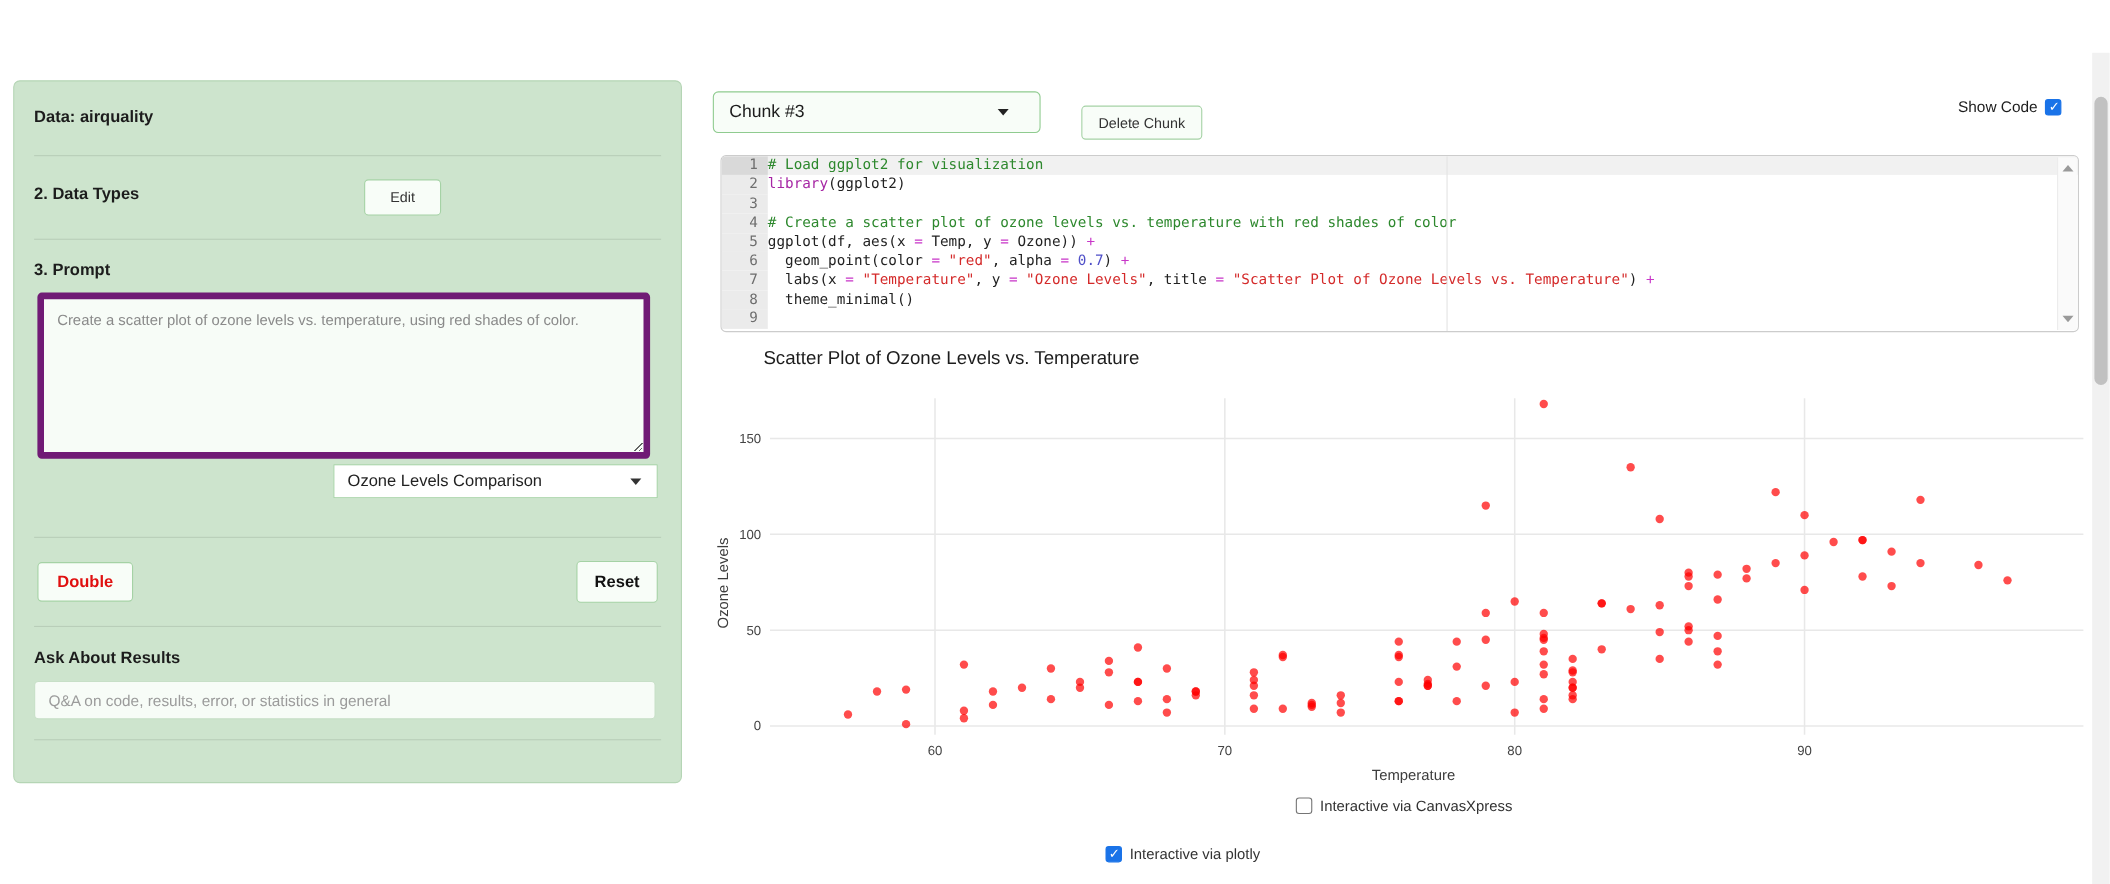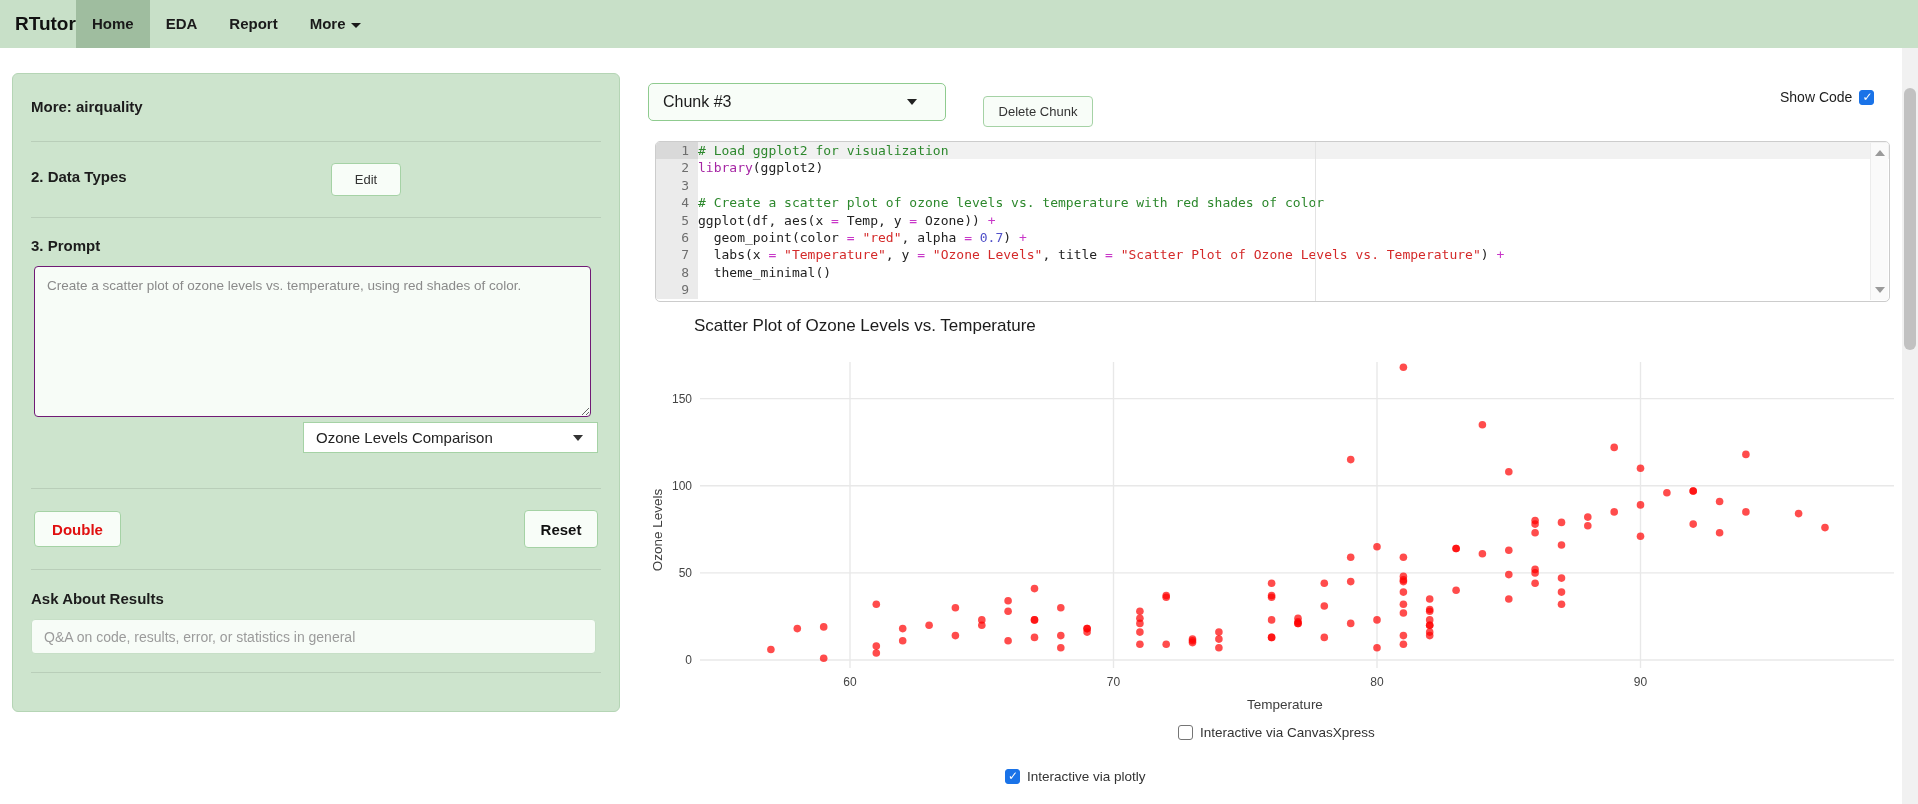--- a/index.html
+++ b/index.html
@@ -17,21 +17,21 @@
       border-right:5px solid transparent;border-top:5px solid #1a1a1a;vertical-align:middle;}
 
   
   .panel{position:absolute;left:12px;top:73px;width:606px;height:637px;background:#cde4cd;
          border:1px solid #b5d5b5;border-radius:6px;}
   .panel .hrule{position:absolute;left:18px;right:18px;height:0;border-top:1px solid #b9ceb9;}
   .heading{position:absolute;font-size:15px;font-weight:bold;color:#1c1c1c;}
   .btn{background:#f8fdf8;border:1px solid #a5d2a5;border-radius:4px;color:#333;
        font-family:inherit;cursor:pointer;text-align:center;}
   .prompt-area{position:absolute;left:21px;top:192px;width:557px;height:151px;background:#f7fcf7;
-       border:1px solid #701a75;border-radius:4px;resize:vertical;padding:9px 12px;
+       border:6px solid #701a75;border-radius:4px;resize:vertical;padding:9px 12px;
        font-family:inherit;font-size:13.5px;color:#8a8a8a;line-height:1.45;box-sizing:border-box;}
   .select-box{position:absolute;background:#fff;border:1px solid #a5d2a5;border-radius:0;
        display:flex;align-items:center;cursor:pointer;box-sizing:border-box;}
   .select-box .sel-label{flex:1;padding-left:12px;font-size:15px;color:#222;white-space:nowrap;overflow:hidden;}
   .select-box .sel-caret{width:0;height:0;border-left:5px solid transparent;border-right:5px solid transparent;
        border-top:6px solid #333;margin-right:14px;}
   .ask-input{position:absolute;left:18px;top:545px;width:565px;height:35px;background:#f7fcf7;
        border:1px solid #c7dfc7;border-radius:4px;padding:0 12px;font-family:inherit;font-size:14px;
        color:#333;box-sizing:border-box;}
   .ask-input::placeholder{color:#9b9b9b;}
@@ -84,32 +84,23 @@
 
   .submit-btn{position:absolute;left:21px;top:437px;width:87px;height:36px;font-size:15px;font-weight:bold;color:#e01010;}
   .reset-btn{position:absolute;left:511px;top:436px;width:74px;height:38px;font-size:15px;font-weight:bold;color:#111;}
   .edit-btn{position:absolute;left:318px;top:89px;width:70px;height:33px;font-size:13px;}
 </style>
 </head>
 <body>
 
 <div class="stage">
 
-  <div class="navbar">
-    <div class="brand">RTutor</div>
-    <div class="navtabs">
-      <div class="navtab active"><span>Home</span></div>
-      <div class="navtab"><span>EDA</span></div>
-      <div class="navtab"><span>Report</span></div>
-      <div class="navtab"><span>More</span><span class="caret-down"></span></div>
-    </div>
-  </div>
 
   <div class="panel">
-    <div class="heading" style="left:18px;top:24px;">More: airquality</div>
+    <div class="heading" style="left:18px;top:24px;">Data: airquality</div>
     <div class="hrule" style="top:67px;"></div>
 
     <div class="heading" style="left:18px;top:94px;">2. Data Types</div>
     <button class="btn edit-btn">Edit</button>
     <div class="hrule" style="top:143px;"></div>
 
     <div class="heading" style="left:18px;top:163px;">3. Prompt</div>
     <textarea class="prompt-area" style="">Create a scatter plot of ozone levels vs. temperature, using red shades of color.</textarea>
 
     <div class="select-box" style="left:290px;top:348px;width:295px;height:31px;">

